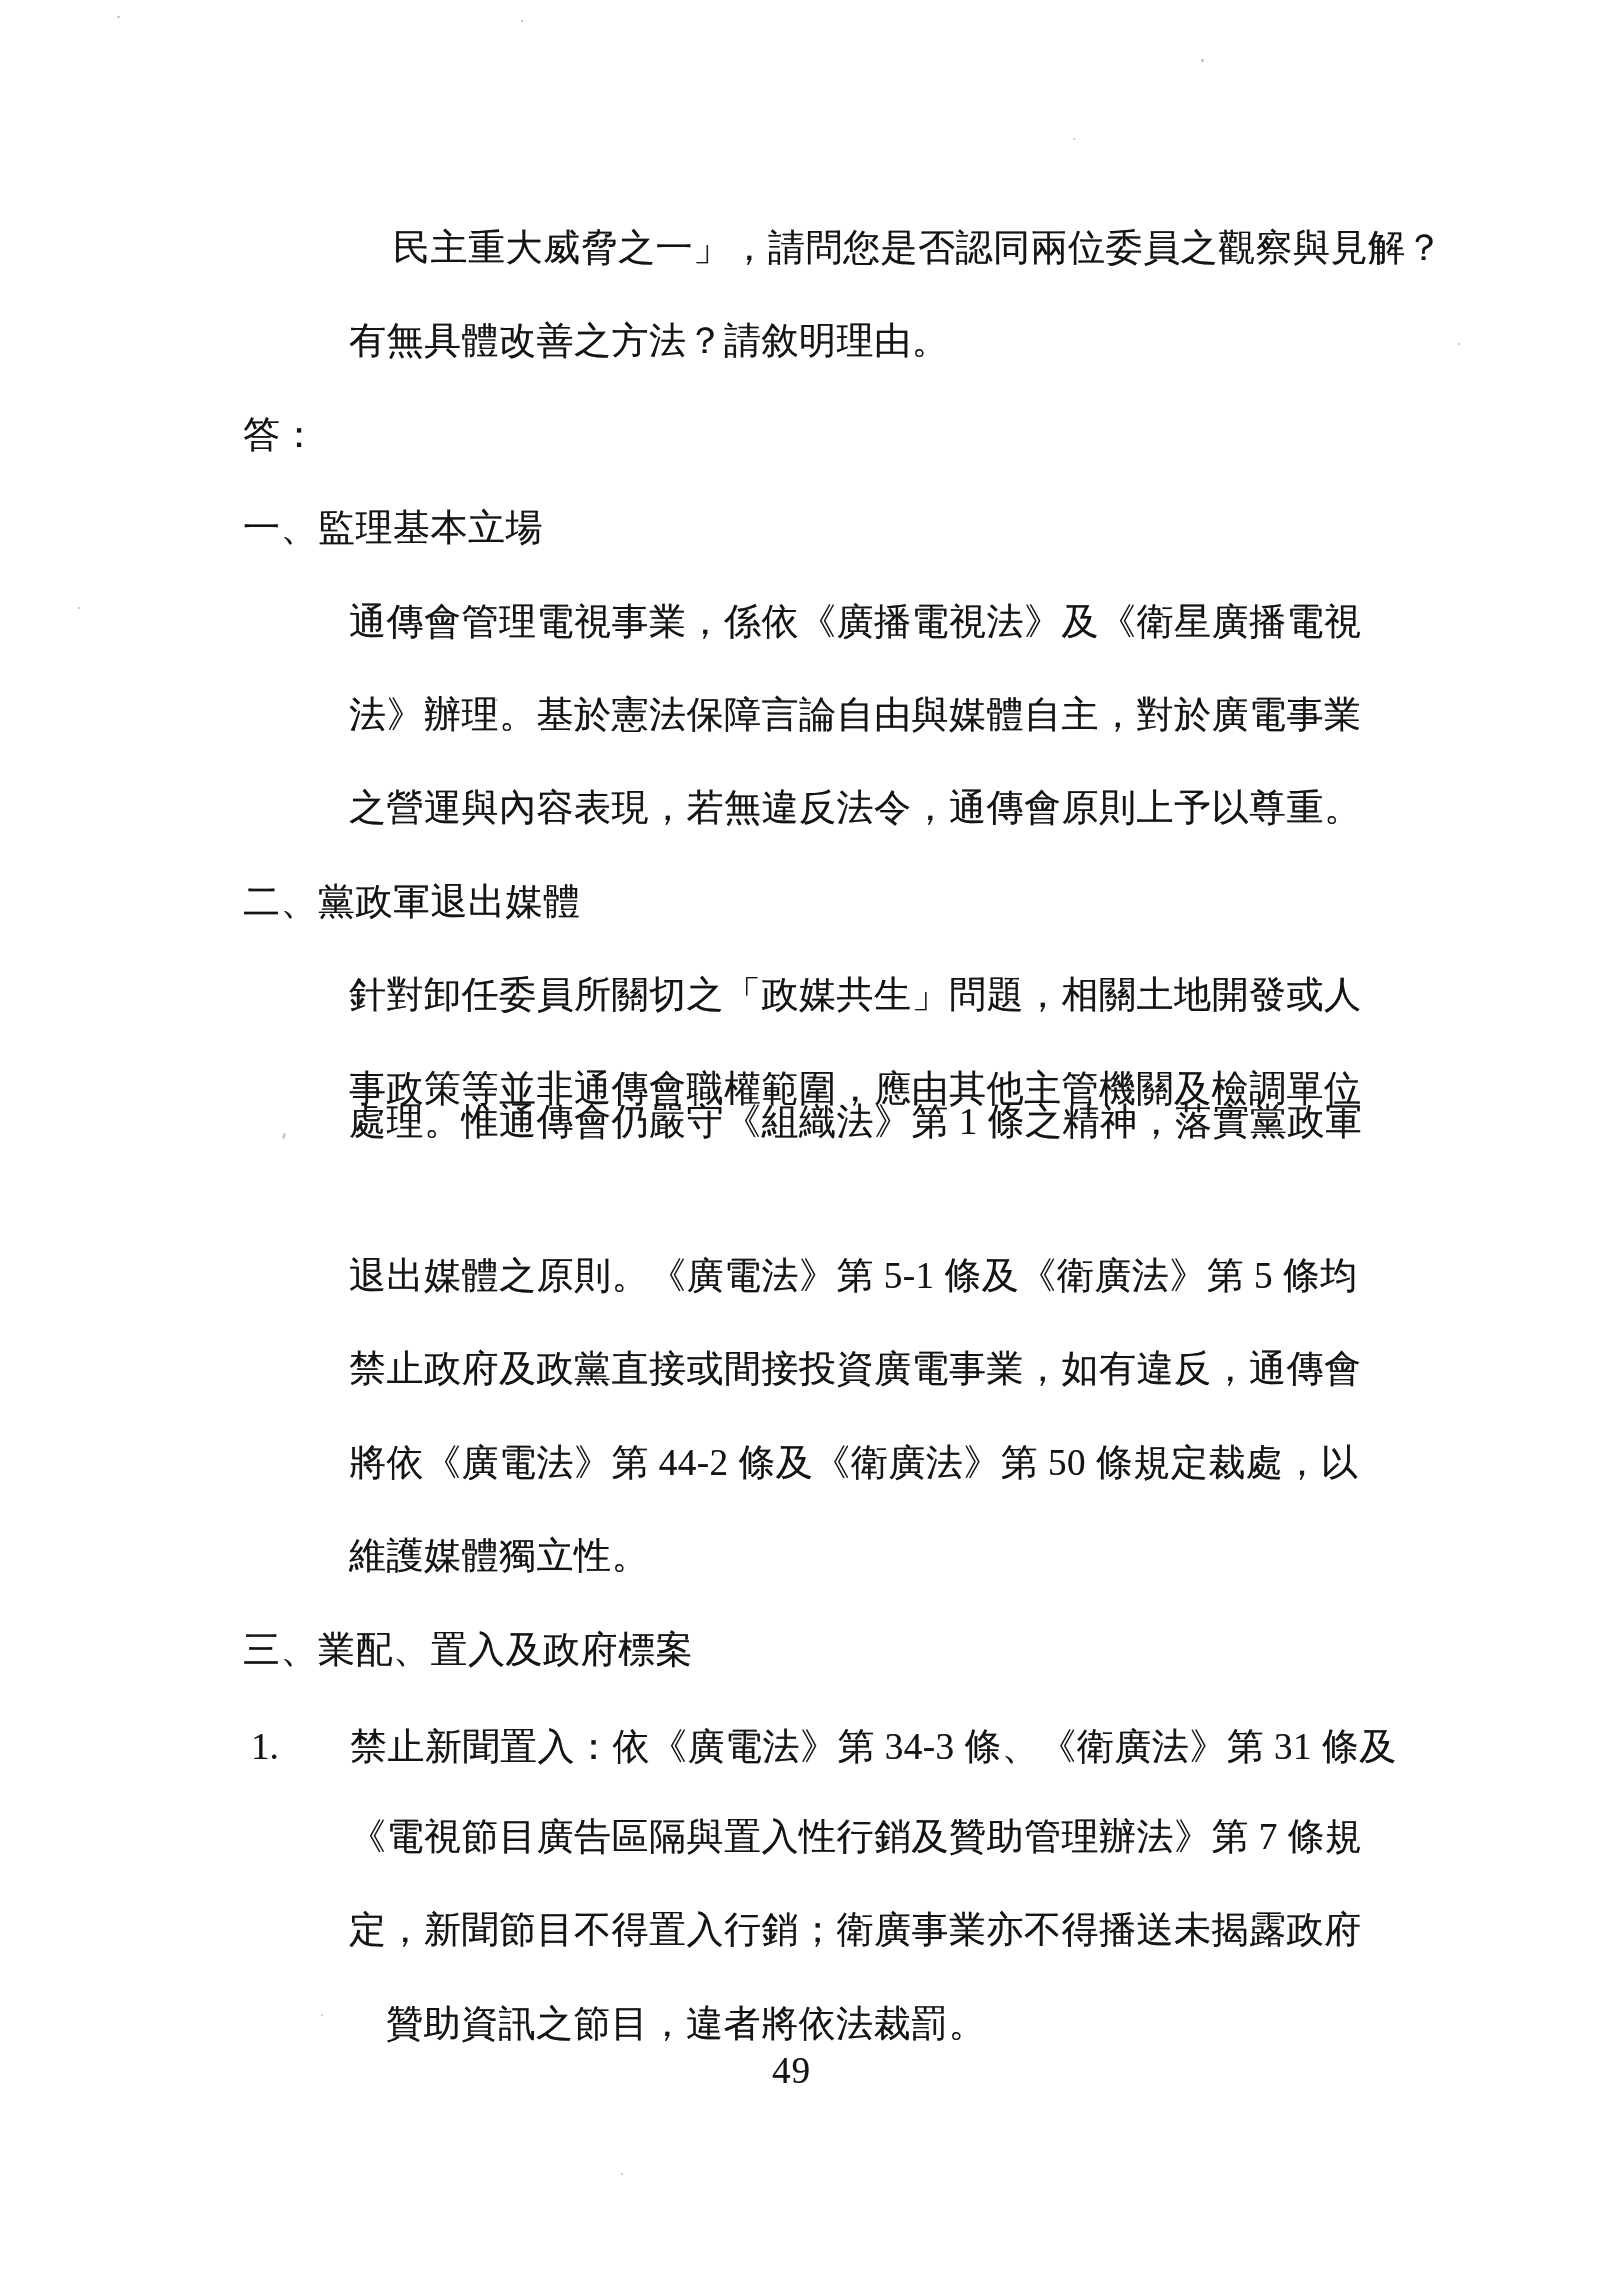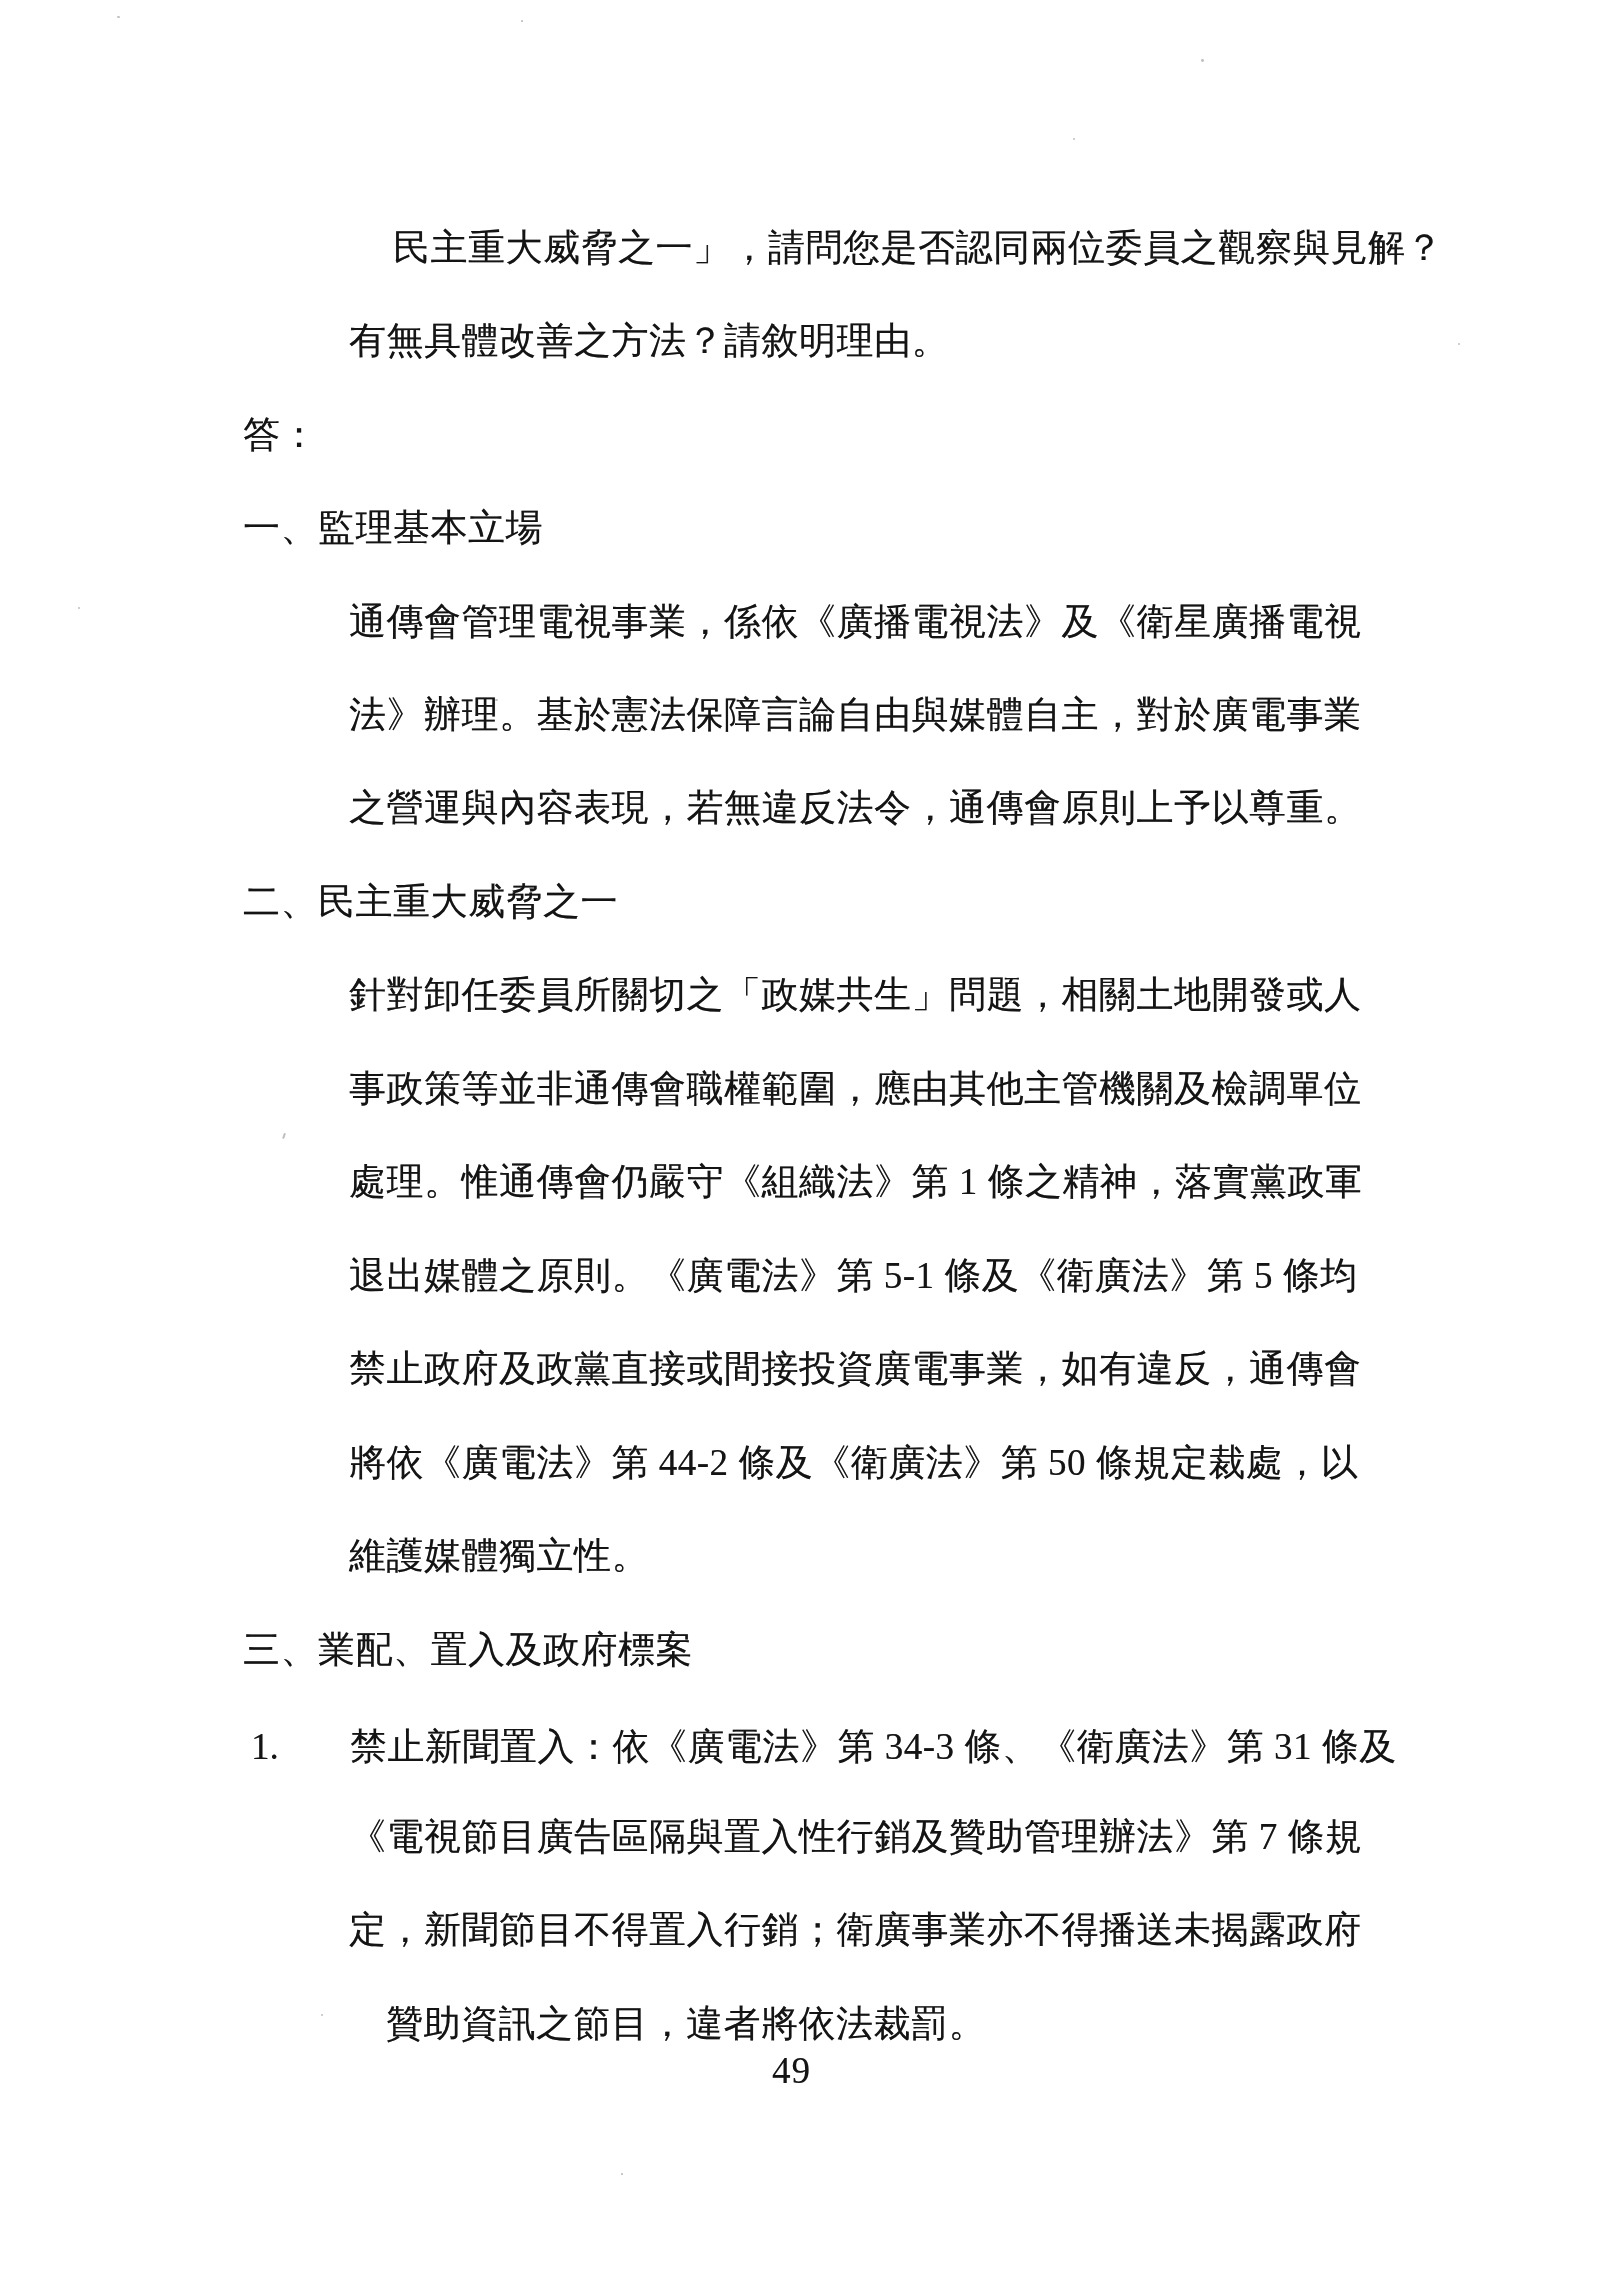--- a/index.html
+++ b/index.html
@@ -49,24 +49,24 @@
 
 <div class="page">
 
   <div class="line l-indent" style="top: 201px; margin-left: 44px;">民主重大威脅之一」，請問您是否認同兩位委員之觀察與見解？</div>
   <div class="line l-indent" style="top: 294px;">有無具體改善之方法？請敘明理由。</div>
   <div class="line l-flush" style="top: 388px;">答：</div>
   <div class="line l-flush" style="top: 481px;">一、監理基本立場</div>
   <div class="line l-indent" style="top: 575px;">通傳會管理電視事業，係依《廣播電視法》及《衛星廣播電視</div>
   <div class="line l-indent" style="top: 668px;">法》辦理。基於憲法保障言論自由與媒體自主，對於廣電事業</div>
   <div class="line l-indent" style="top: 761px;">之營運與內容表現，若無違反法令，通傳會原則上予以尊重。</div>
-  <div class="line l-flush" style="top: 855px;">二、民主重大威脅之一</div>
+  <div class="line l-flush" style="top: 855px;">二、黨政軍退出媒體</div>
   <div class="line l-indent" style="top: 948px;">針對卸任委員所關切之「政媒共生」問題，相關土地開發或人</div>
   <div class="line l-indent" style="top: 1042px;">事政策等並非通傳會職權範圍，應由其他主管機關及檢調單位</div>
-  <div class="line l-indent" style="top: 1135px; text-align: center;">處理。惟通傳會仍嚴守《組織法》第 1 條之精神，落實黨政軍</div>
+  <div class="line l-indent" style="top: 1075px; text-align: center;">處理。惟通傳會仍嚴守《組織法》第 1 條之精神，落實黨政軍</div>
   <div class="line l-indent" style="top: 1229px;">退出媒體之原則。《廣電法》第 5-1 條及《衛廣法》第 5 條均</div>
   <div class="line l-indent" style="top: 1322px;">禁止政府及政黨直接或間接投資廣電事業，如有違反，通傳會</div>
   <div class="line l-indent" style="top: 1416px; font-family: Liberation Serif, serif;">將依《廣電法》第 44-2 條及《衛廣法》第 50 條規定裁處，以</div>
   <div class="line l-flush" style="top: 1603px;">三、業配、置入及政府標案</div>
   <div class="line l-indent" style="top: 1509px;">維護媒體獨立性。</div>
   <div class="line l-flush" style="top: 1700px; margin-left: 8px;">
     <span class="num">1.</span><span>禁止新聞置入：依《廣電法》第 34-3 條、《衛廣法》第 31 條及</span>
   </div>
   <div class="line l-indent" style="top: 1790px; text-align: right;">《電視節目廣告區隔與置入性行銷及贊助管理辦法》第 7 條規</div>
   <div class="line l-indent" style="top: 1883px;">定，新聞節目不得置入行銷；衛廣事業亦不得播送未揭露政府</div>

